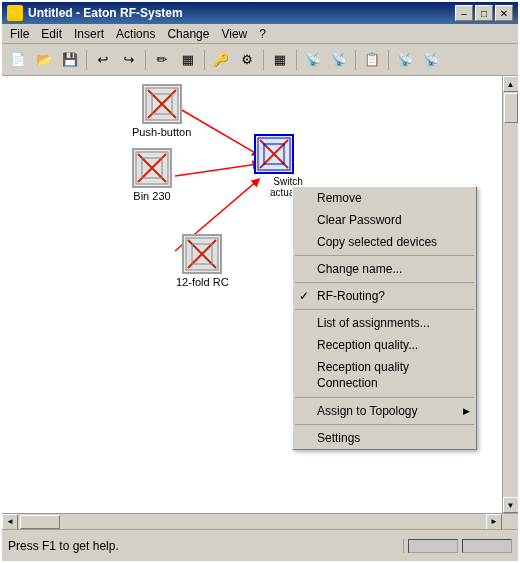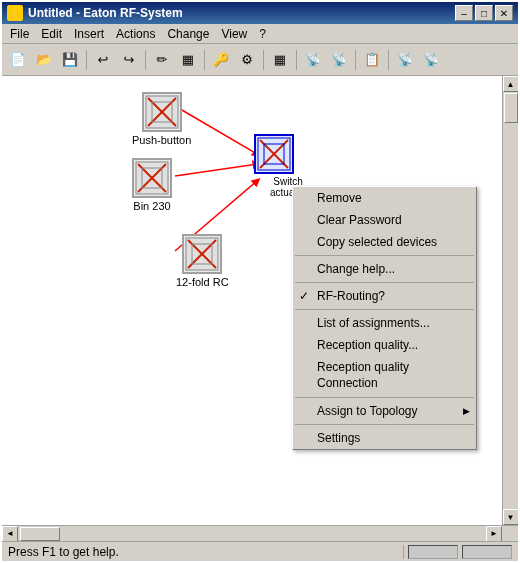--- a/index.html
+++ b/index.html
@@ -253,21 +253,21 @@
     .ctx-separator {
       height: 1px;
       background: #a0a0a0;
       margin: 2px 2px;
     }
 
     
     .status-bar {
       background: #d4d0c8;
       border-top: 1px solid #a0a0a0;
-      height: 20px;
+      height: 32px;
       display: flex;
       align-items: center;
       padding: 0 6px;
       font-size: 12px;
       flex-shrink: 0;
     }
 
     .status-bar-main {
       flex: 1;
       border-right: 1px solid #a0a0a0;
@@ -388,33 +388,33 @@
         <line x1="173" y1="100" x2="255" y2="88" stroke="red" stroke-width="1.5" marker-end="url(#arrowhead)"></line>
 
         <line x1="173" y1="175" x2="255" y2="105" stroke="red" stroke-width="1.5" marker-end="url(#arrowhead)"></line>
         <defs>
           <marker id="arrowhead" markerWidth="6" markerHeight="6" refX="3" refY="3" orient="auto">
             <polygon points="0 0, 6 3, 0 6" fill="red"></polygon>
           </marker>
         </defs>
       </svg>
 
-      <div class="device" style="left: 130px; top: 16px;">
+      <div class="device" style="left: 130px; top: 8px;">
         <div class="device-icon">
           <svg width="36" height="36">
             <rect x="2" y="2" width="32" height="32" fill="#e0e0e0" stroke="#888" stroke-width="1"></rect>
             <line x1="4" y1="4" x2="32" y2="32" stroke="#cc2200" stroke-width="2"></line>
             <line x1="32" y1="4" x2="4" y2="32" stroke="#cc2200" stroke-width="2"></line>
             <rect x="8" y="8" width="20" height="20" fill="none" stroke="#888" stroke-width="1"></rect>
           </svg>
         </div>
         <div class="device-label">Push-button</div>
       </div>
 
-      <div class="device" style="left: 130px; top: 82px;">
+      <div class="device" style="left: 130px; top: 72px;">
         <div class="device-icon">
           <svg width="36" height="36">
             <rect x="2" y="2" width="32" height="32" fill="#e0e0e0" stroke="#888" stroke-width="1"></rect>
             <line x1="4" y1="4" x2="32" y2="32" stroke="#cc2200" stroke-width="2"></line>
             <line x1="32" y1="4" x2="4" y2="32" stroke="#cc2200" stroke-width="2"></line>
             <rect x="8" y="8" width="20" height="20" fill="none" stroke="#888" stroke-width="1"></rect>
           </svg>
         </div>
         <div class="device-label">Bin 230</div>
       </div>
@@ -441,21 +441,21 @@
           </svg>
         </div>
         <div class="device-label" style="font-size:10px;margin-left:28px;">Switch<br>actuator</div>
       </div>
 
       <div class="context-menu">
         <div class="ctx-item">Remove</div>
         <div class="ctx-item">Clear Password</div>
         <div class="ctx-item">Copy selected devices</div>
         <div class="ctx-separator"></div>
-        <div class="ctx-item">Change help...</div>
+        <div class="ctx-item">Change name...</div>
         <div class="ctx-separator"></div>
         <div class="ctx-item has-check">RF-Routing?</div>
         <div class="ctx-separator"></div>
         <div class="ctx-item">List of assignments...</div>
         <div class="ctx-item">Reception quality...</div>
         <div class="ctx-item" style="line-height: 1.3;">Reception quality<br>Connection</div>
         <div class="ctx-separator"></div>
         <div class="ctx-item has-arrow">Assign to Topology</div>
         <div class="ctx-separator"></div>
         <div class="ctx-item">Settings</div>

